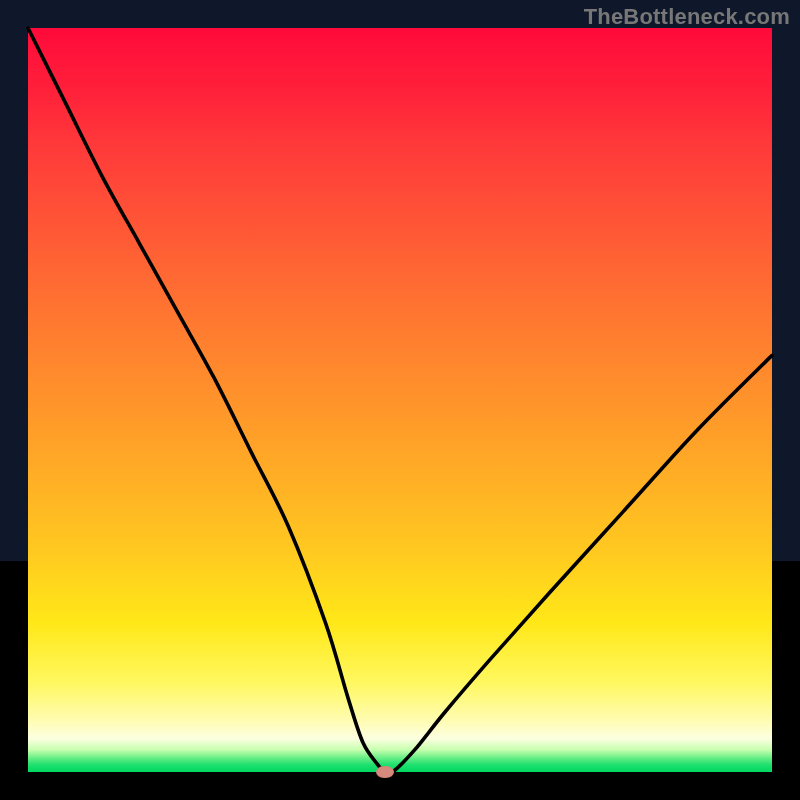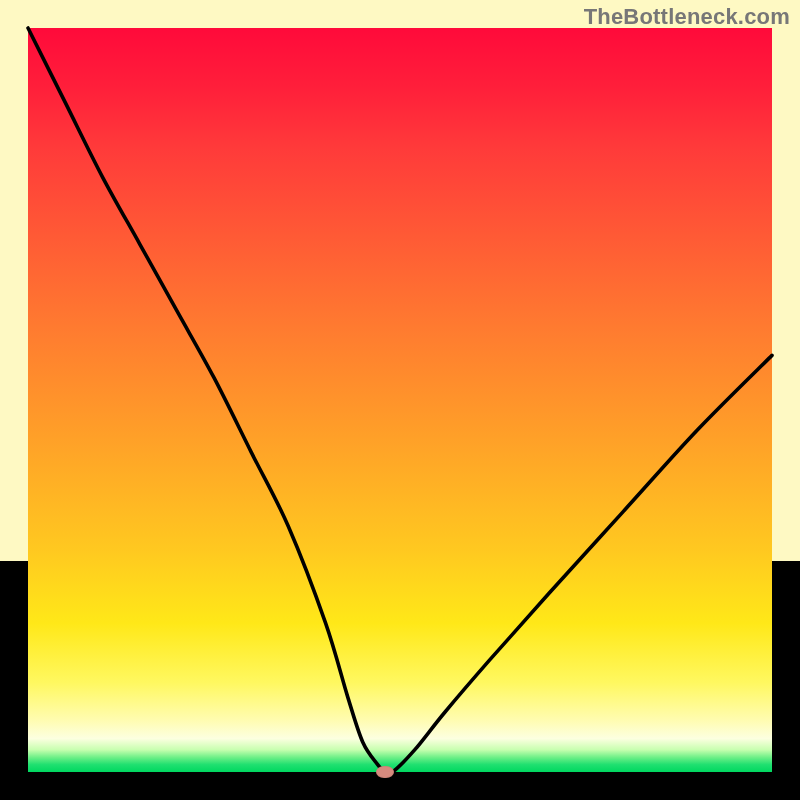--- a/index.html
+++ b/index.html
@@ -10,21 +10,21 @@
     background: #000;
     overflow: hidden;
     font-family: Arial, Helvetica, sans-serif;
   }
   .frame {
     position: absolute;
     left: 0;
     top: 0;
     width: 800px;
     height: 561px;
-    background: #fef9c3;
+    background: #0f172a;
   }
   .plot {
     position: absolute;
     left: 28px;
     top: 28px;
     width: 744px;
     height: 744px;
     
     background:
       linear-gradient(

